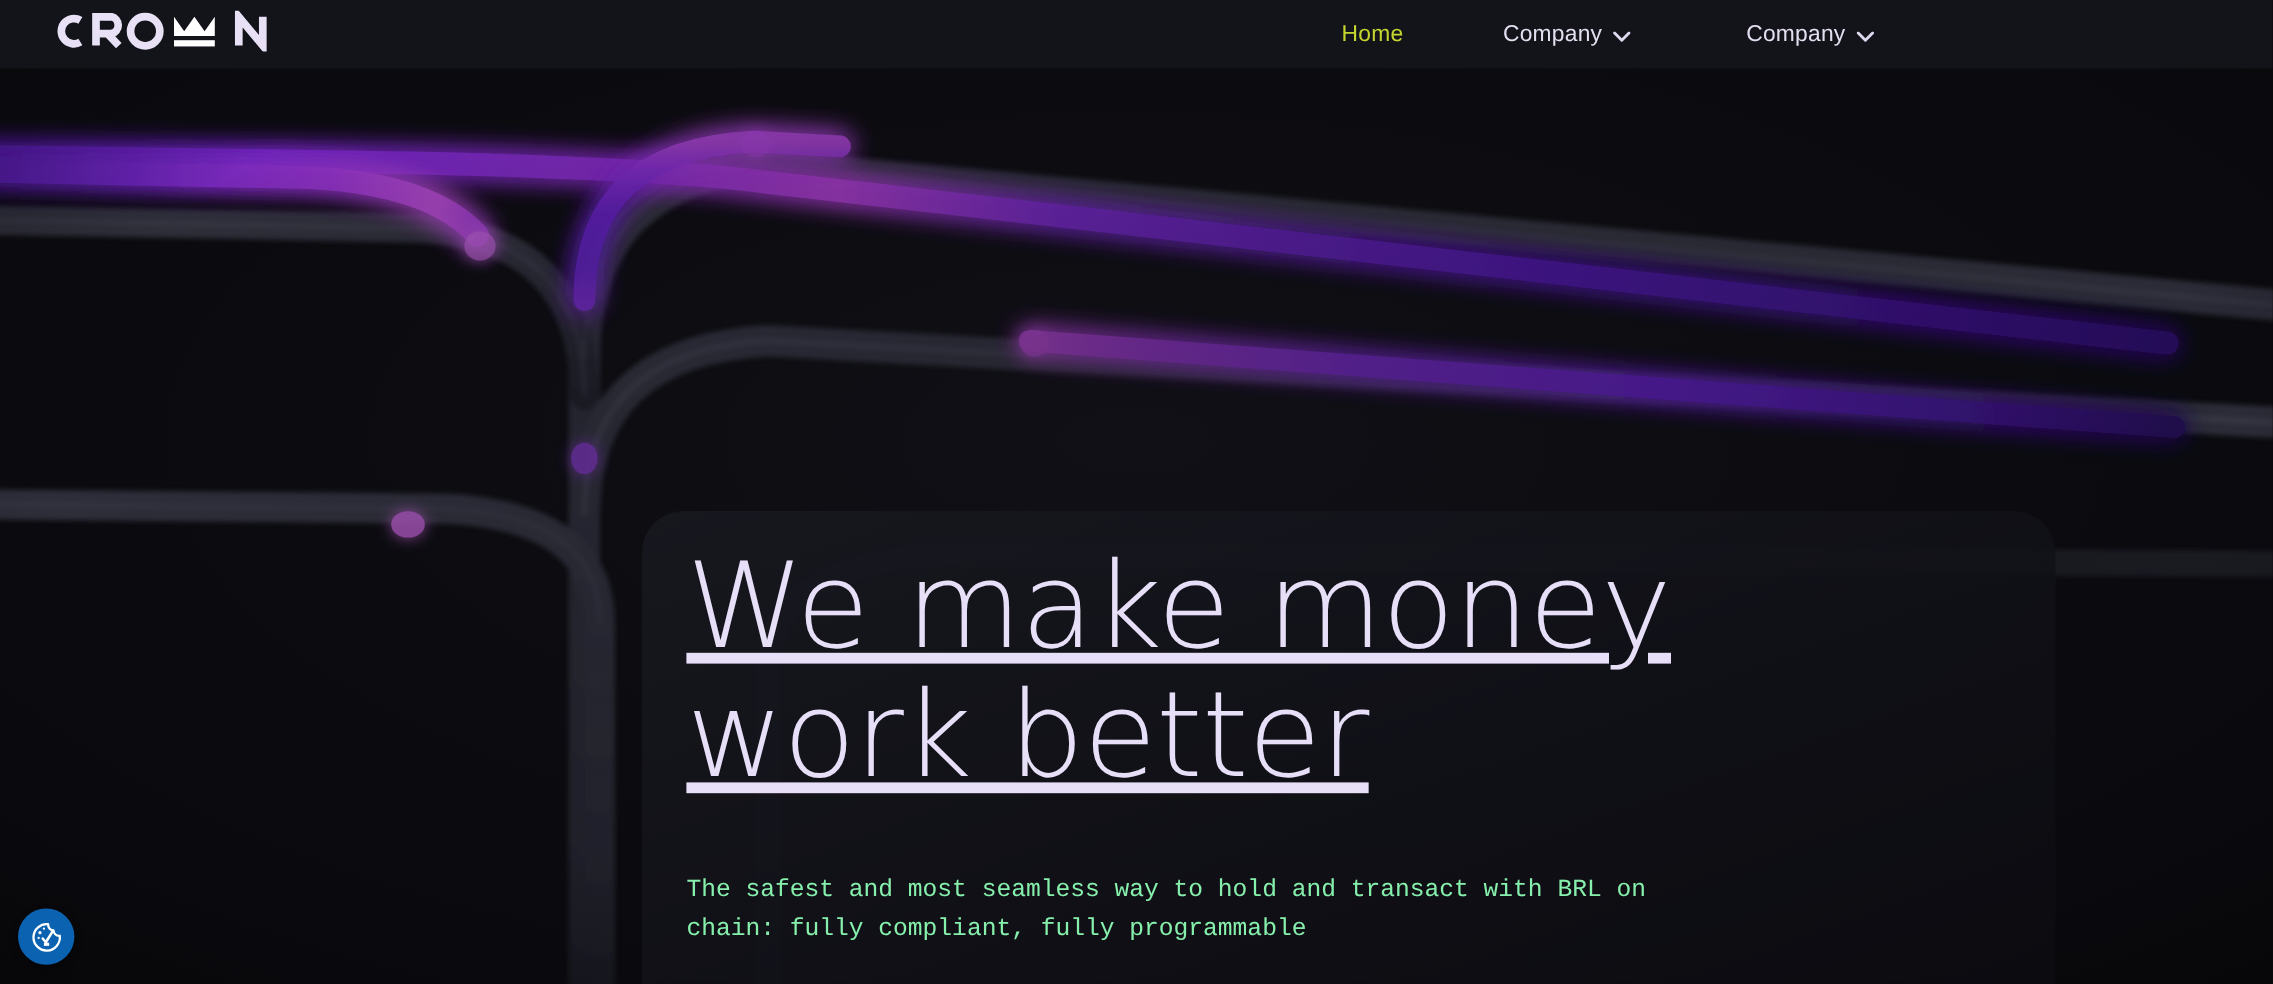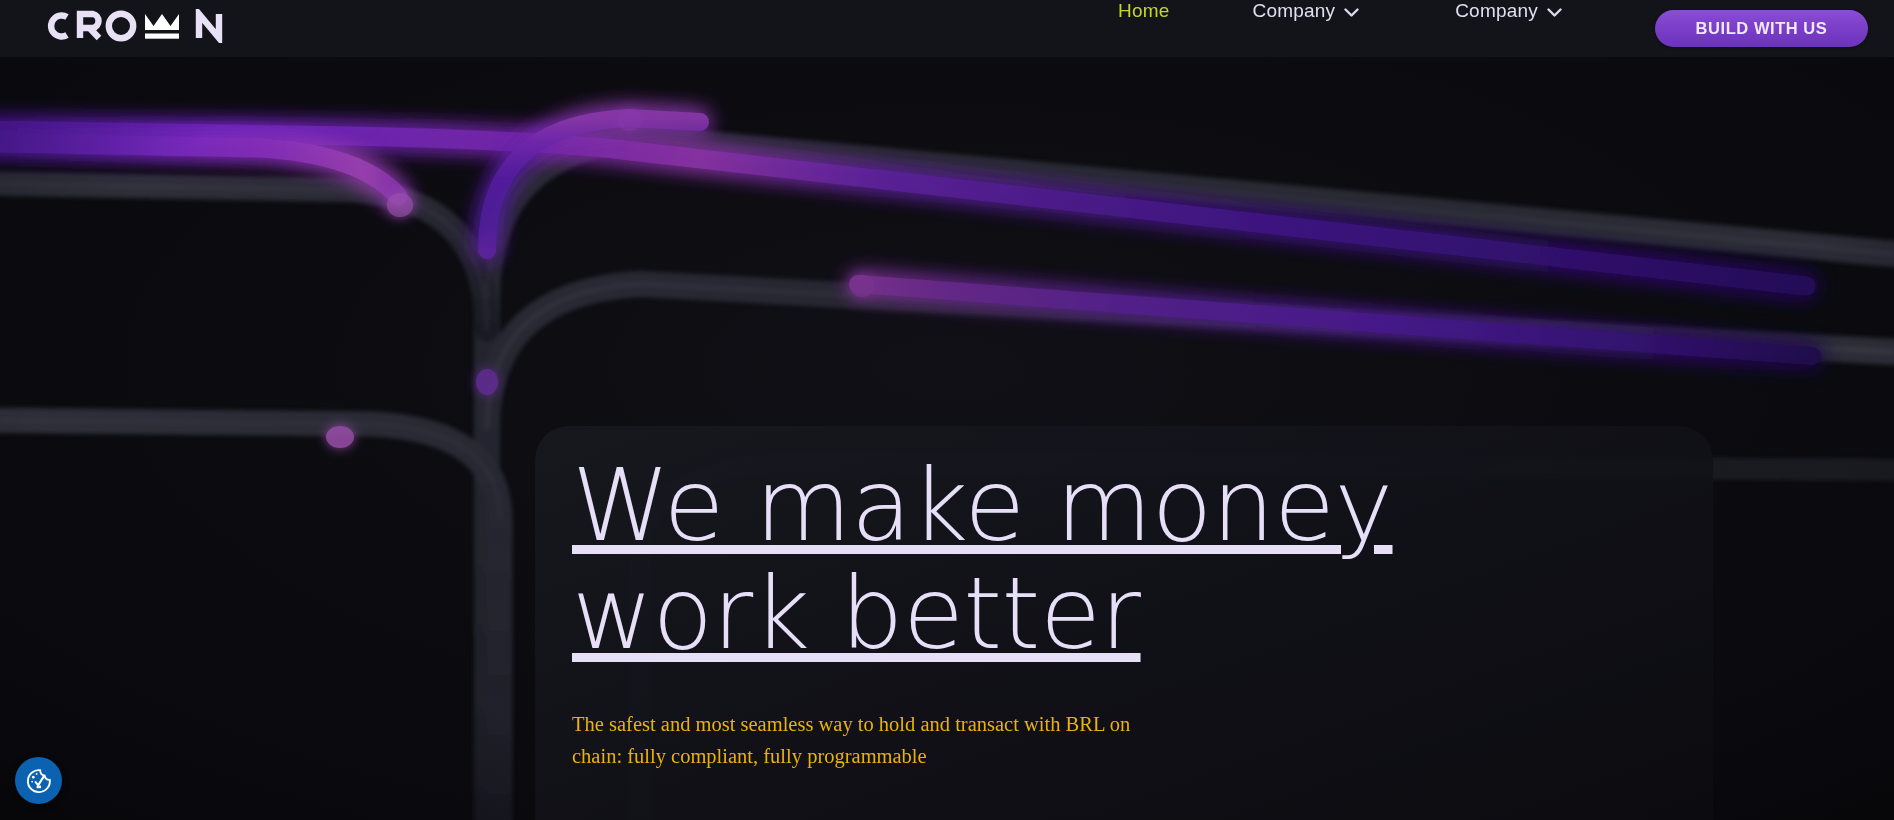--- a/index.html
+++ b/index.html
@@ -52,21 +52,21 @@
     gap:0px;
   }
   .logo-svg { display:block; }
 
   .nav {
     position:absolute;
     left:1118px;
     top:0;
     height:57px;
     display:flex;
-    align-items:flex-start;
+    align-items:center;
   }
   .nav-item {
     font-size:19px;
     letter-spacing:0.2px;
     color:#e3def0;
     display:flex;
     align-items:center;
     gap:9px;
     cursor:pointer;
     white-space:nowrap;
@@ -121,25 +121,25 @@
     font-weight:200;
     font-size:99px;
     line-height:1.09;
     color:#e6dff7;
     letter-spacing:-0.5px;
     white-space:pre-line;
     text-decoration:underline;
   }
 
   .hero-sub {
-    margin-top:40px;
-    font-family:Liberation Serif, serif;
+    margin-top:59px;
+    font-family:Liberation Mono, monospace;
     font-size:20.5px;
     line-height:1.58;
-    color:#eab308;
+    color:#86efac;
     max-width:800px;
     white-space:pre-line;
   }
 
   
   .cookie-widget {
     position:absolute;
     left:15px;
     top:757px;
     width:47px;
@@ -324,21 +324,20 @@
 
       <span class="nav-item">
         <span>Company</span>
         <svg class="chev" width="15" height="9" viewBox="0 0 15 9">
           <path d="M1.5 1.5 L7.5 7.5 L13.5 1.5" fill="none" stroke="#ded8ee" stroke-width="2.4" stroke-linecap="round" stroke-linejoin="round"></path>
         </svg>
       </span>
 
     </nav>
 
-    <button class="cta">BUILD WITH US</button>
 
   </header>
 
   <div class="cookie-widget">
     <svg width="30" height="30" viewBox="0 0 30 30">
       <path d="M16.2 4.2 a11 11 0 1 0 9.6 9.6
                a4.6 4.6 0 0 1 -5.2 -4.4 a4.6 4.6 0 0 1 -4.4 -5.2 Z" fill="none" stroke="#ffffff" stroke-width="1.9" stroke-linejoin="round"></path>
       <circle cx="9.3" cy="11.2" r="1.35" fill="#ffffff"></circle>
       <circle cx="12.6" cy="7.9" r="0.95" fill="#ffffff"></circle>
       <circle cx="8.2" cy="15.6" r="0.95" fill="#ffffff"></circle>

